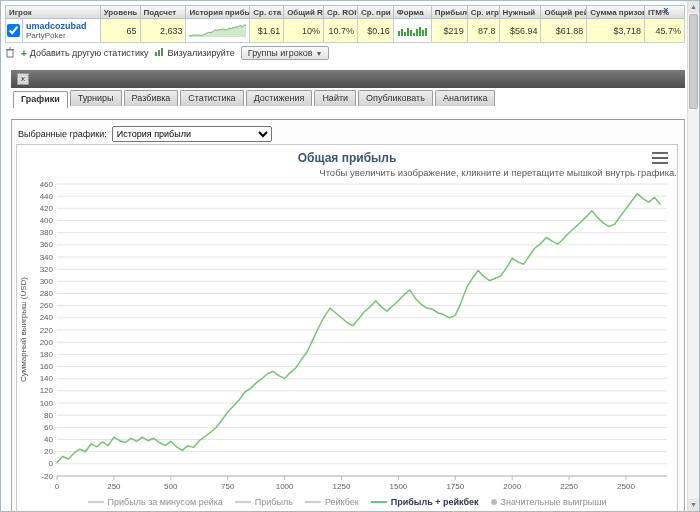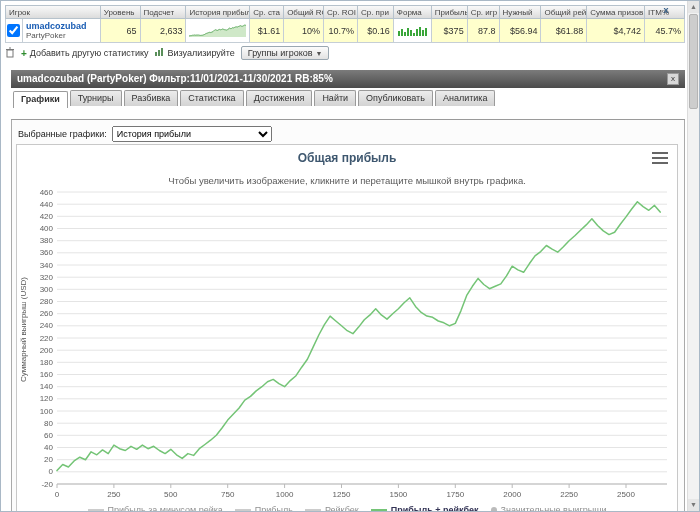--- a/index.html
+++ b/index.html
@@ -11,21 +11,21 @@
     border:1px solid #a9b8c6;
   }
   .content { position:absolute; left:0; top:0; width:687px; height:512px; padding:4px 2px 0 4px; }
 
   
   .stats-widget { width:680px; }
   .trow { display:flex; }
   .hcell {
     background:linear-gradient(#f9f9f9,#dcdcdc);
     border:1px solid #b6c2cc; border-left:none;
-    font-size:8px; font-weight:normal; color:#444;
+    font-size:8px; font-weight:bold; color:#444;
     padding:2px 3px; height:14px; overflow:hidden; white-space:nowrap;
   }
   .hcell:first-child { border-left:1px solid #b6c2cc; }
   .dcell {
     border:1px solid #c5ced6; border-top:none; border-left:none;
     font-size:9px; padding:2px 3px; height:24px; overflow:hidden; white-space:nowrap;
     background:#fff; display:flex; align-items:center; justify-content:flex-end;
   }
   .dcell.first { border-left:1px solid #c5ced6; justify-content:center; }
   .yellow { background:#ffffcc; }
@@ -71,21 +71,21 @@
     color:#333; cursor:pointer; white-space:nowrap; height:16px;
   }
   .tab.active { background:#fff; position:relative; top:1px; height:17px; font-weight:bold; }
   .panel-body { border:1px solid #aaa; border-top:none; background:#fcfcfc; padding:5px 4px 4px 4px; }
   .select-row { display:flex; align-items:center; gap:5px; font-size:9px; margin:1px 0 2px 2px; color:#222; }
   select { font-size:9px; font-family:"Liberation Sans", sans-serif; width:160px; height:16px; }
 
   
   .chart-box { position:relative; width:662px; height:382px; background:#fff; border:1px solid #c8c8c8; overflow:hidden; }
   .chart-title { text-align:center; font-size:12px; font-weight:bold; color:#3E576F; margin-top:6px; }
-  .chart-subtitle { text-align:center; font-size:9.5px; color:#5a5a5a; margin-top:10px; }
+  .chart-subtitle { text-align:right; font-size:9.5px; color:#5a5a5a; margin-top:2px; }
   .burger { position:absolute; top:7px; right:9px; width:16px; cursor:pointer; }
   .burger div { height:2px; background:#666; margin-bottom:3px; }
   .y-axis-title {
     position:absolute; left:-139px; top:180px; width:290px; text-align:center;
     transform:rotate(-90deg); font-size:8px; color:#555;
   }
   #chart-svg { display:block; margin:2px 0 0 2px; }
   .legend-row { display:flex; justify-content:center; align-items:center; gap:12px; font-size:9px; color:#909090; margin-top:1px; }
   .legend-item { display:flex; align-items:center; gap:4px; cursor:pointer;justify-content:center; }
   .lmark { width:16px; height:2px; background:#cccccc; }
@@ -150,25 +150,25 @@
             <div class="fbar" style="height: 4px;"></div>
             <div class="fbar" style="height: 8px;"></div>
             <div class="fbar" style="height: 6px;"></div>
             <div class="fbar" style="height: 3px;"></div>
             <div class="fbar" style="height: 7px;"></div>
             <div class="fbar" style="height: 9px;"></div>
             <div class="fbar" style="height: 6px;"></div>
             <div class="fbar" style="height: 8px;"></div>
           </div>
       </div>
-      <div class="dcell c36 yellow">$375</div>
+      <div class="dcell c36 yellow">$219</div>
       <div class="dcell c32 yellow">87.8</div>
       <div class="dcell c42 yellow">$56.94</div>
       <div class="dcell c46 yellow">$61.88</div>
-      <div class="dcell c52 yellow">$4,742</div>
+      <div class="dcell c52 yellow">$3,718</div>
       <div class="dcell citm yellow">45.7%</div>
     </div>
   </div>
   <div class="widget-close">x</div>
 
   <div class="toolbar">
     <span>
       <svg width="10" height="11" viewBox="0 0 10 11">
           <rect x="2" y="3" width="6" height="7" fill="none" stroke="#777" stroke-width="1"></rect>
           <line x1="1" y1="2.5" x2="9" y2="2.5" stroke="#777"></line>
@@ -190,21 +190,20 @@
       <span>Визуализируйте</span>
     </div>
     <div class="groups-btn">
       <span>Группы игроков</span>
       <span class="caret">▼</span>
     </div>
   </div>
 
   <div class="panel">
     <div class="panel-titlebar">
-      <span>umadcozubad (PartyPoker) Фильтр:11/01/2021-11/30/2021 RB:85%</span>
       <span class="titlebar-close">x</span>
     </div>
     <div class="tabs">
       <div class="tab active">Графики</div>
       <div class="tab">Турниры</div>
       <div class="tab">Разбивка</div>
       <div class="tab">Статистика</div>
       <div class="tab">Достижения</div>
       <div class="tab">Найти</div>
       <div class="tab">Опубликовать</div>

